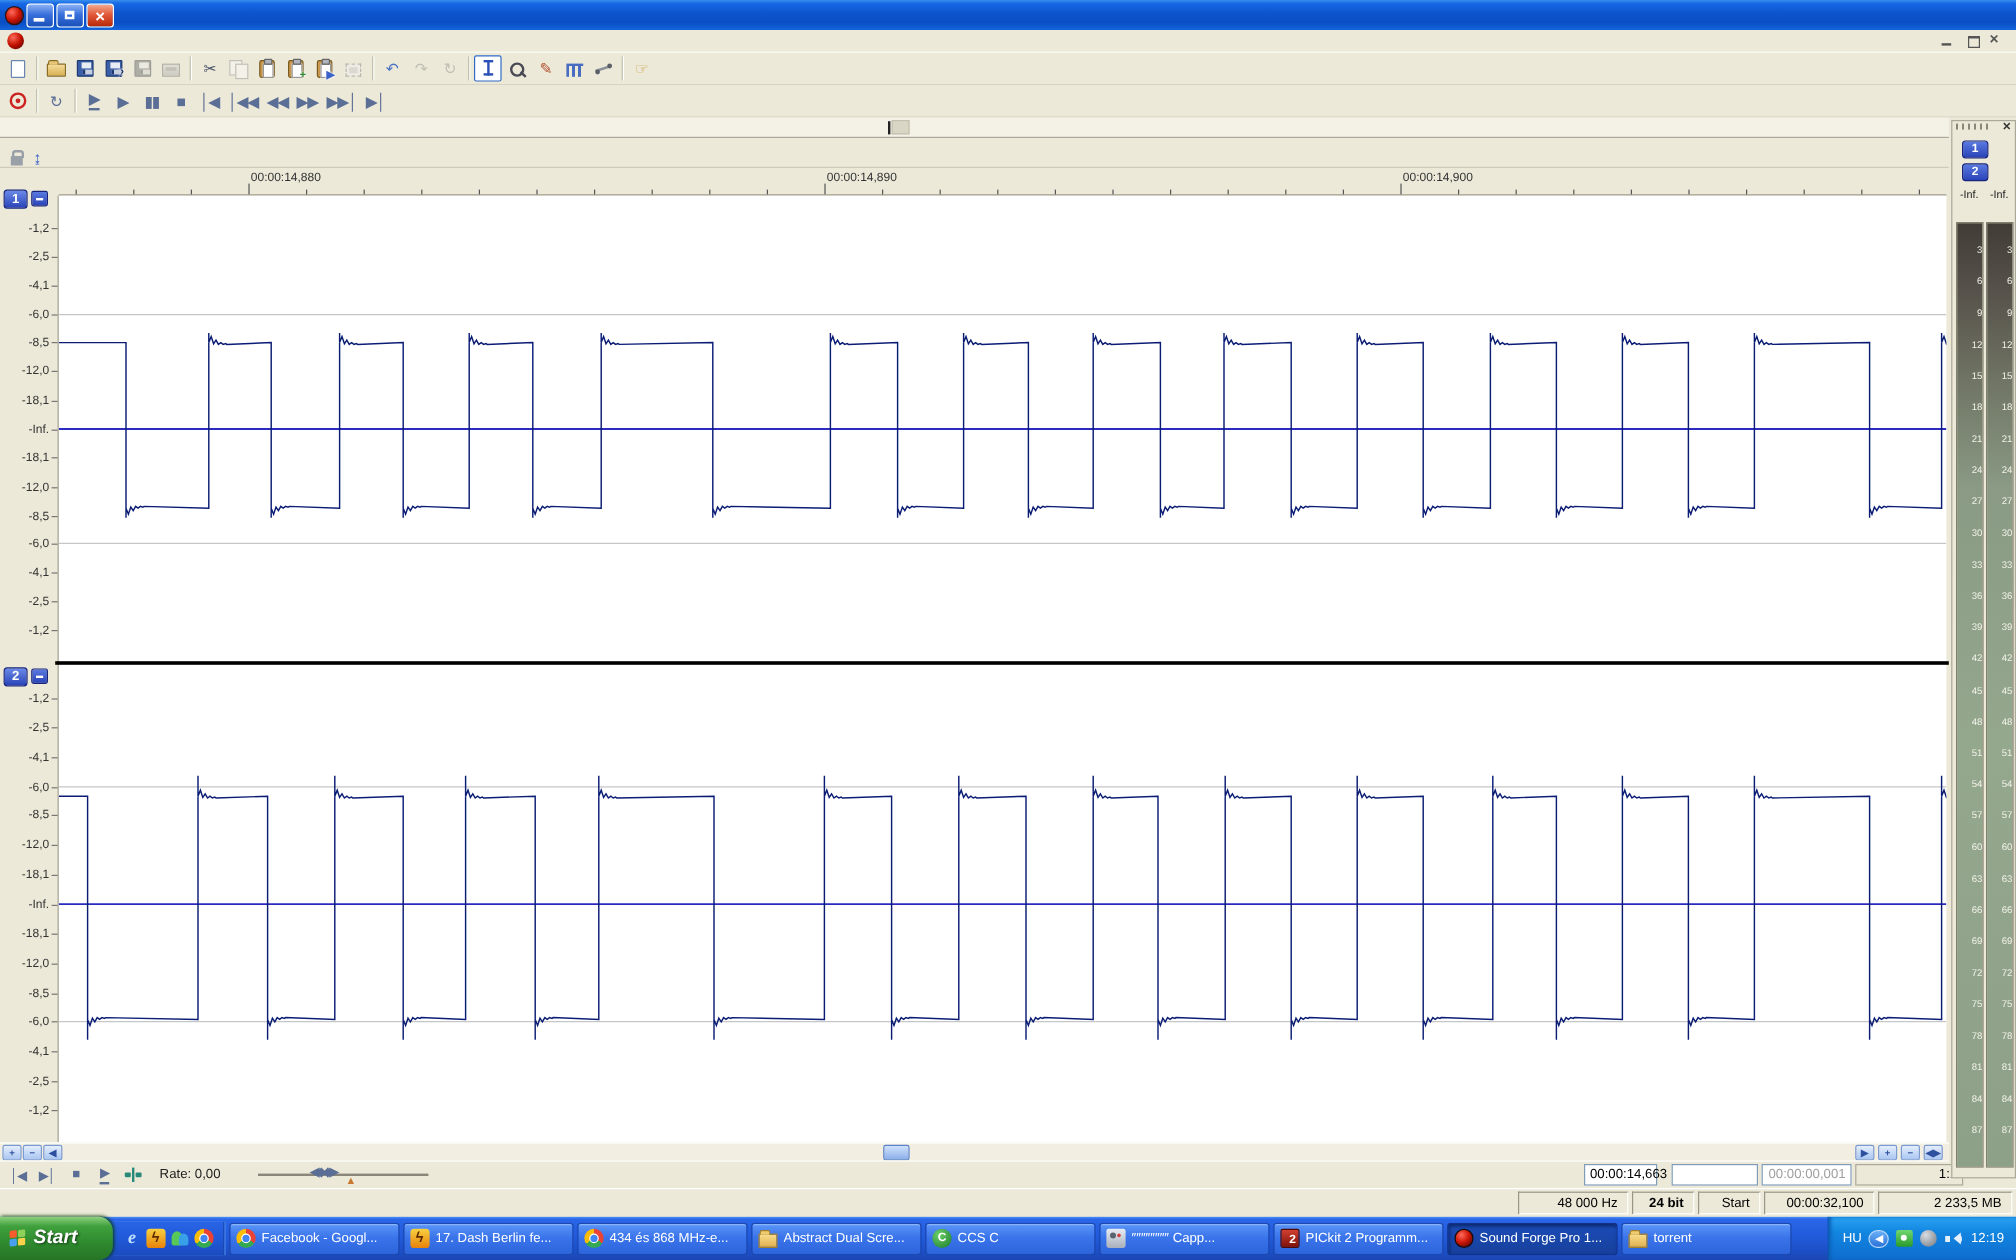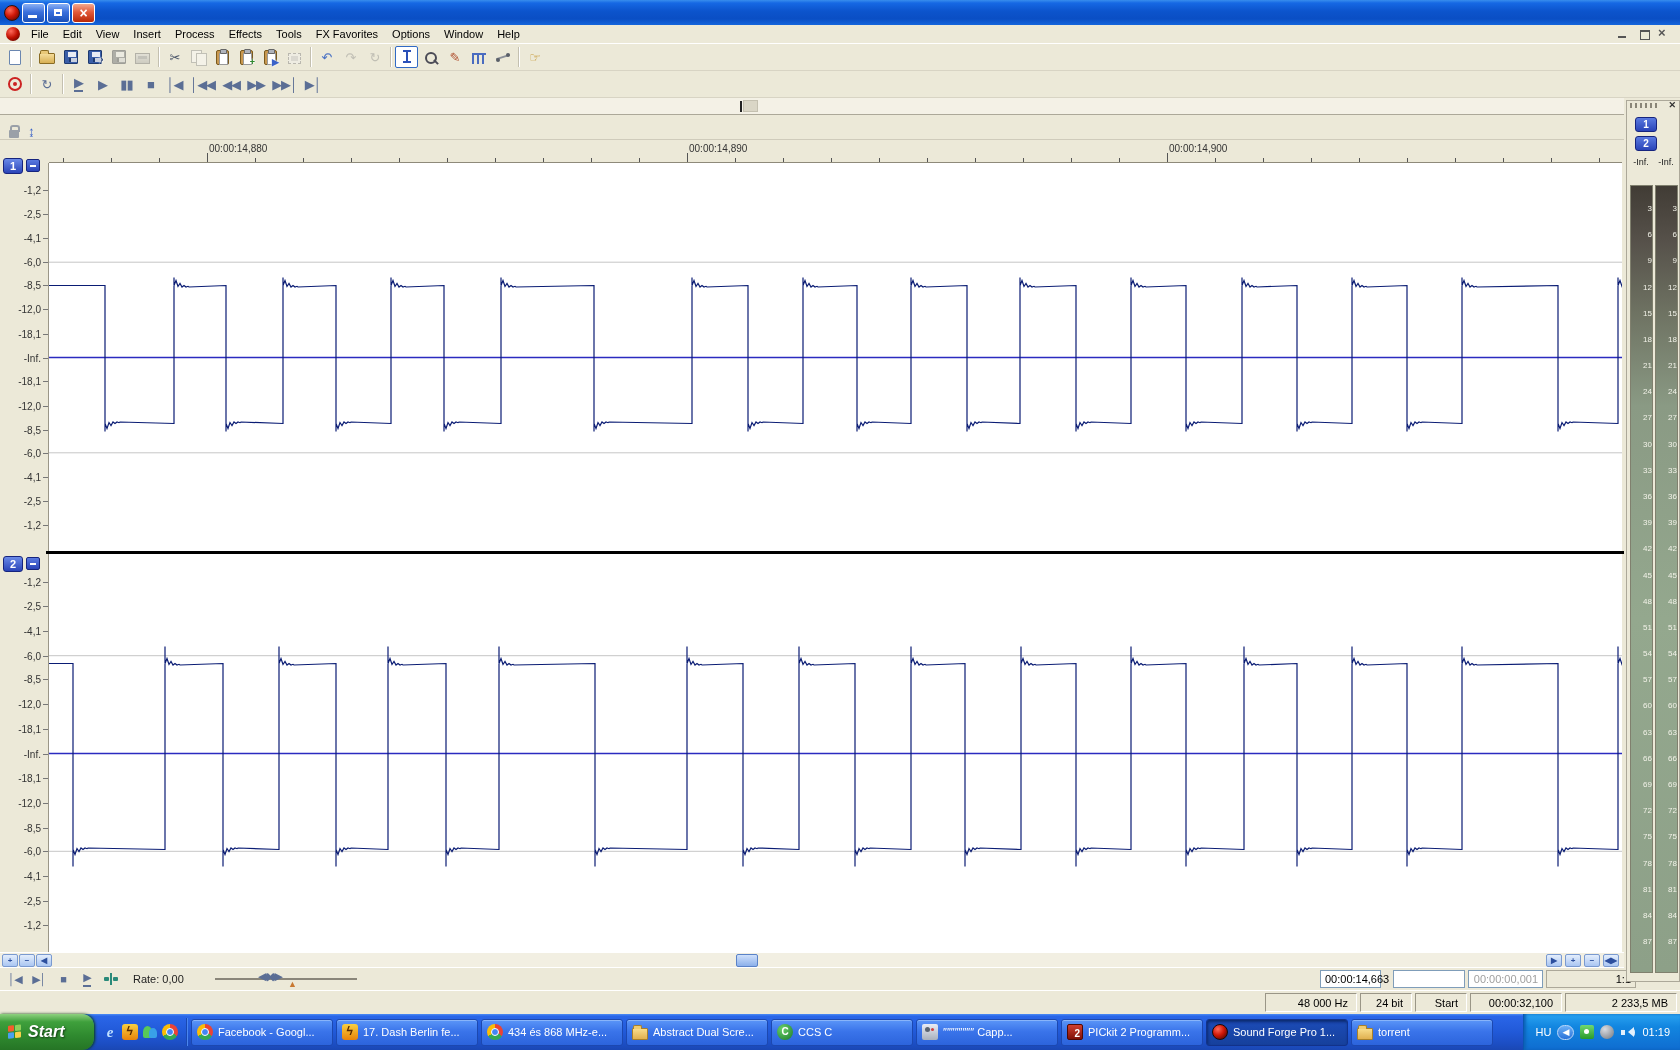--- a/index.html
+++ b/index.html
@@ -188,33 +188,20 @@
         <span class="wb-min"></span>
       </div>
     <div class="winbtn">
         <span class="wb-rst"></span>
       </div>
     <div class="winbtn close"></div>
   </div>
 
   <div class="menubar">
     <div class="mdi-icon"></div>
-    <div id="menu-items" style="display:flex">
-        <div class="menu-item">File</div>
-        <div class="menu-item">Edit</div>
-        <div class="menu-item">View</div>
-        <div class="menu-item">Insert</div>
-        <div class="menu-item">Process</div>
-        <div class="menu-item">Effects</div>
-        <div class="menu-item">Tools</div>
-        <div class="menu-item">FX Favorites</div>
-        <div class="menu-item">Options</div>
-        <div class="menu-item">Window</div>
-        <div class="menu-item">Help</div>
-      </div>
     <div class="mdi-ctrl">
       <span class="mc mc-min"></span>
       <span class="mc mc-rst"></span>
       <span class="mc mc-cls"></span>
     </div>
   </div>
 
   <div id="toolbar-main" class="toolbar">
       <div class="tbtn">
         <span class="sh shape-page"></span>
@@ -562,21 +549,21 @@
       <div class="db-label" style="top: 478.608px; left: 0px;">-1,2</div>
       <div class="db-tick" style="top: 483.608px;"></div>
       <div class="db-label" style="top: 822.392px; left: 0px;">-1,2</div>
       <div class="db-tick" style="top: 827.392px;"></div>
       <div class="chbadge" style="left: 3px; top: 458px;">2</div>
       <div class="chmin" style="left: 26px; top: 459px;"></div>
     </div>
 
   <div id="statusbar">
       <div class="scell" style="min-width: 92px;">48 000 Hz</div>
-      <div class="scell" style="min-width: 52px;">24 bit</div>
+      <div class="scell" style="min-width: 52px; font-weight: bold;">24 bit</div>
       <div class="scell" style="min-width: 52px;">Start</div>
       <div class="scell" style="min-width: 92px;">00:00:32,100</div>
       <div class="scell" style="min-width: 112px;">2 233,5 MB</div>
     </div>
 
   <div id="taskbar">
     <div id="start-button">
       <span class="startflag">
           <i></i>
           <i></i>
@@ -630,17 +617,17 @@
         </div>
       </div>
     <div id="tray">
       <span class="txt">HU</span>
       <span class="tr-chevron">◀</span>
       <span class="tico tr-green"></span>
       <span class="tico tr-mixer"></span>
       <span class="tr-vol">
           <span class="tr-wave"></span>
         </span>
-      <span class="txt">01:19</span>
+      <span class="txt">12:19</span>
     </div>
   </div>
 
 </div>
 
 </body></html>

